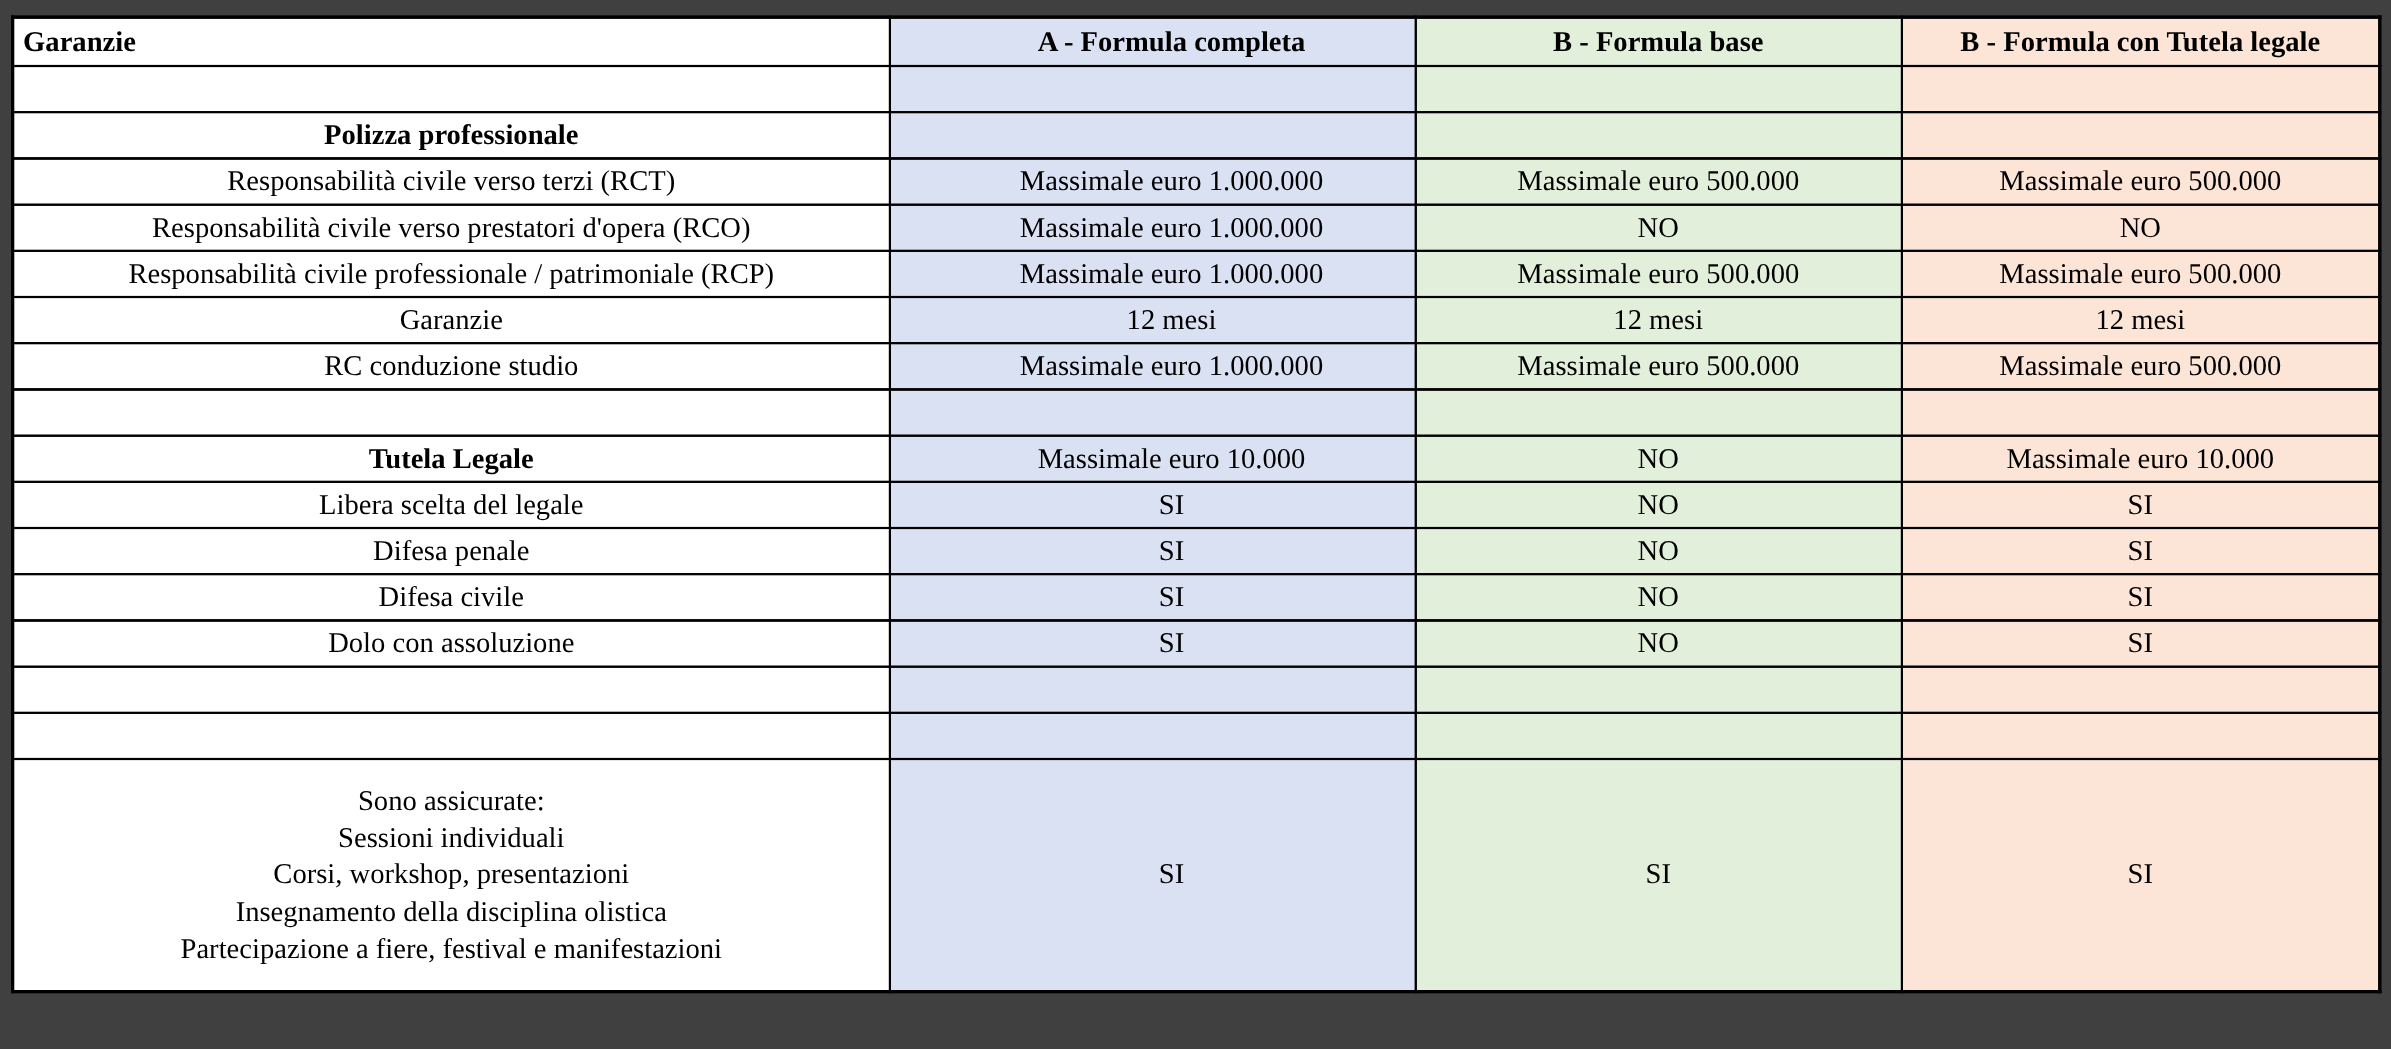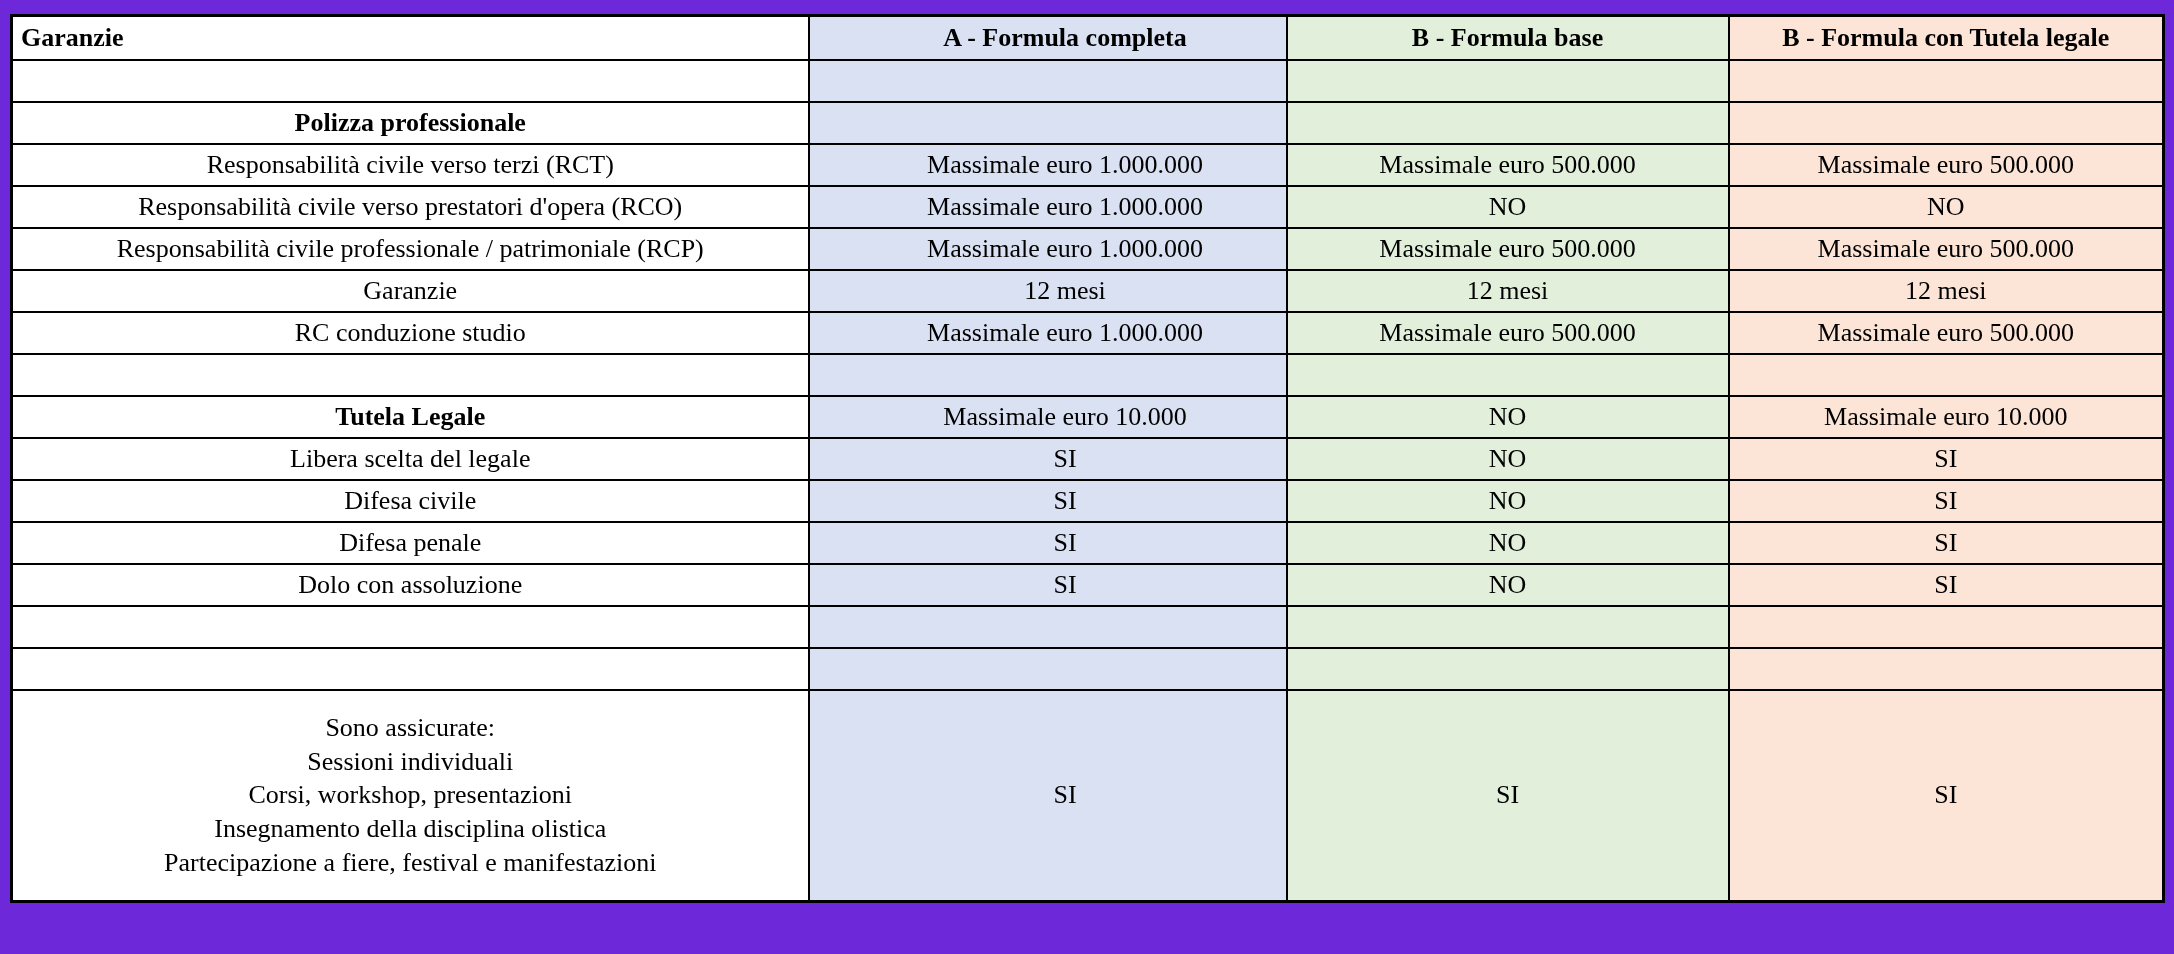--- a/index.html
+++ b/index.html
@@ -11,21 +11,21 @@
     width: 2174px;
     height: 954px;
     font-family: "Liberation Serif", serif;
     color: #000000;
     overflow: hidden;
   }
   .page {
     position: relative;
     width: 2174px;
     height: 954px;
-    background: #6d28d9;
+    background: #404040;
   }
   table.garanzie-table {
     position: absolute;
     left: 10px;
     top: 14px;
     width: 2152px;
     border-collapse: collapse;
     table-layout: fixed;
     border: 3px solid #000;
   }
@@ -134,27 +134,27 @@
           <td class="value-cell col-b">NO</td>
           <td class="value-cell col-c">Massimale euro 10.000</td>
         </tr>
         <tr>
           <td class="label-cell">Libera scelta del legale</td>
           <td class="value-cell col-a">SI</td>
           <td class="value-cell col-b">NO</td>
           <td class="value-cell col-c">SI</td>
         </tr>
         <tr>
-          <td class="label-cell">Difesa civile</td>
+          <td class="label-cell">Difesa penale</td>
           <td class="value-cell col-a">SI</td>
           <td class="value-cell col-b">NO</td>
           <td class="value-cell col-c">SI</td>
         </tr>
         <tr>
-          <td class="label-cell">Difesa penale</td>
+          <td class="label-cell">Difesa civile</td>
           <td class="value-cell col-a">SI</td>
           <td class="value-cell col-b">NO</td>
           <td class="value-cell col-c">SI</td>
         </tr>
         <tr>
           <td class="label-cell">Dolo con assoluzione</td>
           <td class="value-cell col-a">SI</td>
           <td class="value-cell col-b">NO</td>
           <td class="value-cell col-c">SI</td>
         </tr>

